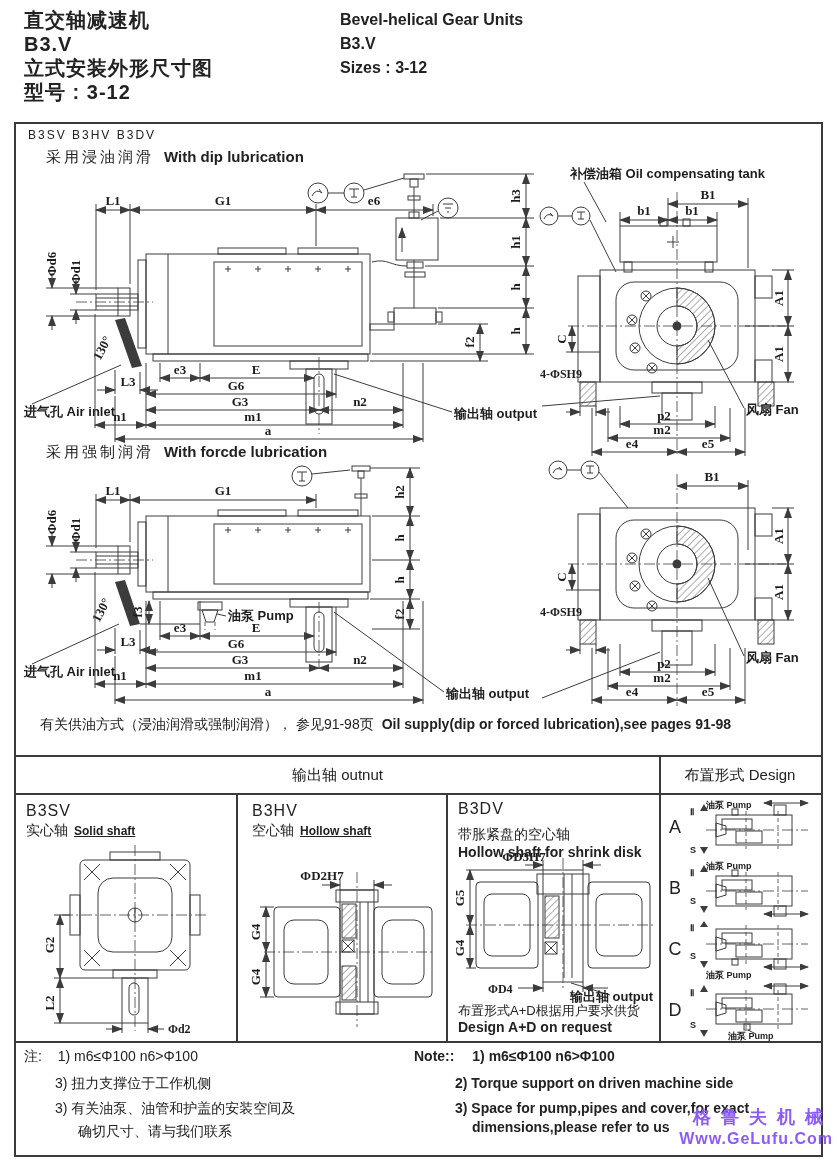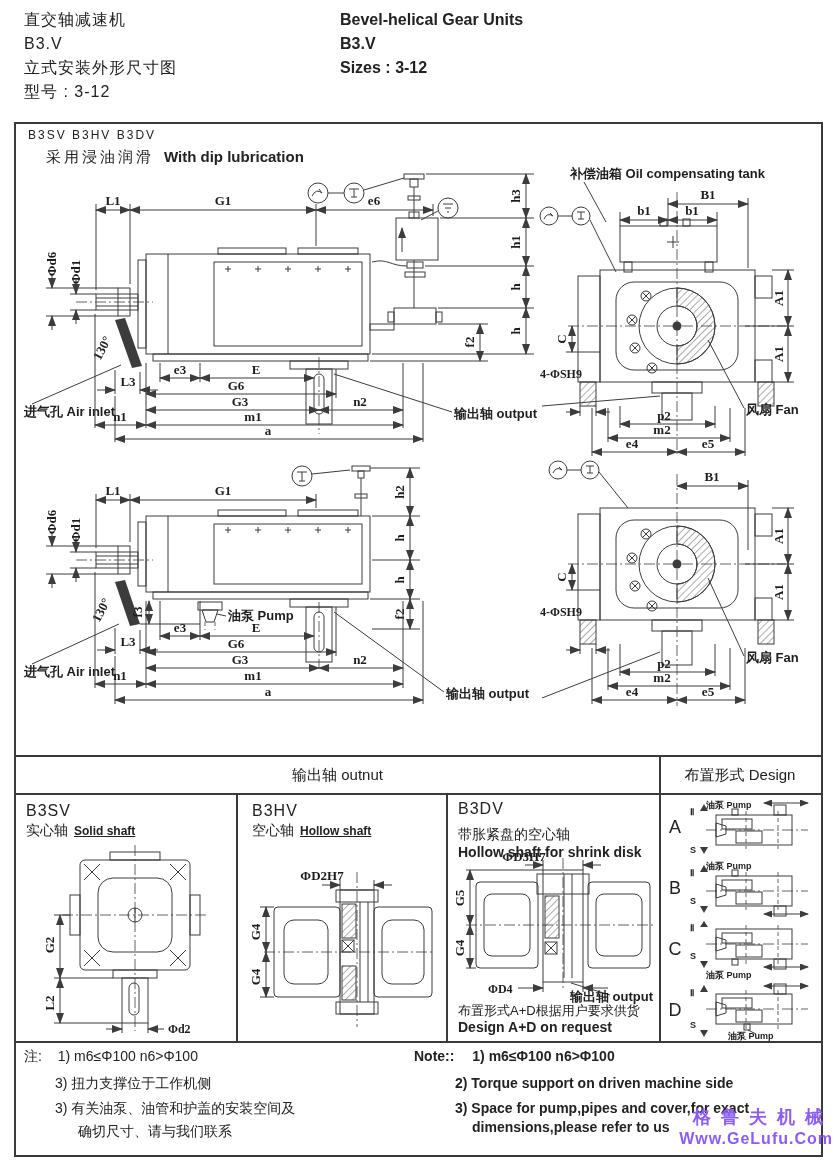--- a/index.html
+++ b/index.html
@@ -1,21 +1,21 @@
 <!DOCTYPE html>
 <html><head>
 <meta charset="utf-8">
 <style>
   html,body{margin:0;padding:0;background:#fff;}
   .page{position:relative;width:837px;height:1161px;background:#fff;overflow:hidden;
         font-family:"Liberation Sans",sans-serif;color:#222;}
   .abs{position:absolute;}
   .frame{border:2px solid #3a3a3a;}
   .hline,.vline{background:#3a3a3a;}
-  .hdr-cn div{font-weight:normal;font-size:16px;line-height:24px;letter-spacing:1px;}
+  .hdr-cn div{font-weight:bold;font-size:20px;line-height:24px;letter-spacing:1px;}
   .hdr-en div{font-weight:bold;font-size:16px;line-height:24px;font-family:"Liberation Sans",sans-serif;}
   .sec-title{font-size:15px;}
   .sec-title .cn{letter-spacing:3px;}
   .sec-title .en{font-weight:bold;margin-left:10px;}
   .models{font-size:12px;letter-spacing:2px;}
   .oilnote{font-size:14px;}
   .oilnote .en{font-weight:bold;margin-left:8px;}
   .tblhdr{font-size:15px;display:flex;align-items:center;justify-content:center;}
   .cellcode{font-size:16px;letter-spacing:1px;}
   .cellsub{font-size:14px;margin-top:2px;}
@@ -63,20 +63,23 @@
   <div class="abs hline" style="left:16px;top:793px;width:805px;height:2px;"></div>
   <div class="abs hline" style="left:16px;top:1041px;width:805px;height:2px;"></div>
   <div class="abs vline" style="left:659px;top:755px;width:2px;height:288px;"></div>
   <div class="abs vline" style="left:236px;top:793px;width:2px;height:250px;"></div>
   <div class="abs vline" style="left:446px;top:793px;width:2px;height:250px;"></div>
 
   <div class="abs models" style="left:28px;top:128px;">B3SV B3HV B3DV</div>
   <div class="abs sec-title" style="left:46px;top:148px;text-align:right;">
     <span class="cn">采用浸油润滑</span><span class="en">With dip lubrication</span>
   </div>
+  <div class="abs sec-title" style="left:46px;top:443px;">
+    <span class="cn">采用强制润滑</span><span class="en">With forcde lubrication</span>
+  </div>
 
   <svg class="abs" style="left:18px;top:162px;" width="545" height="283" viewBox="0 0 545 283">
     <defs>
       <marker id="a1" markerWidth="11" markerHeight="8" refX="10" refY="4" orient="auto-start-reverse" markerUnits="userSpaceOnUse">
           <path d="M0,0L11,4L0,8z" fill="#3c3c3c"></path>
         </marker>
     </defs>
     <g>
       <line class="cl" x1="58" y1="140" x2="135" y2="140"></line>
         <line class="cl" x1="301" y1="195" x2="301" y2="272"></line>
@@ -587,20 +590,23 @@
       <text class="dt" x="122" y="222">m2</text>
       <text class="dt" x="92" y="236">e4</text>
       <text class="dt" x="168" y="236">e5</text>
     </g>
     <g>
       <line class="s" x1="168" y1="118" x2="204" y2="196"></line>
       <text class="dcn" x="206" y="202">风扇 Fan</text>
     </g>
   </svg>
 
+  <div class="abs oilnote" style="left:40px;top:716px;">
+    <span class="cn">有关供油方式（浸油润滑或强制润滑）， 参见91-98页</span><span class="en">Oil supply(dip or forced lubrication),see pages 91-98</span>
+  </div>
 
   <div class="abs tblhdr" style="left:16px;top:757px;width:643px;height:36px;">输出轴 outnut</div>
   <div class="abs tblhdr" style="left:661px;top:757px;width:158px;height:36px;">布置形式 Design</div>
 
   <div class="abs" style="left:26px;top:802px;">
     <div class="cellcode">B3SV</div>
     <div class="cellsub"><span>实心轴</span><b>Solid shaft</b></div>
   </div>
   <svg class="abs" style="left:30px;top:845px;" width="195" height="190" viewBox="0 0 195 190">
     <defs>

